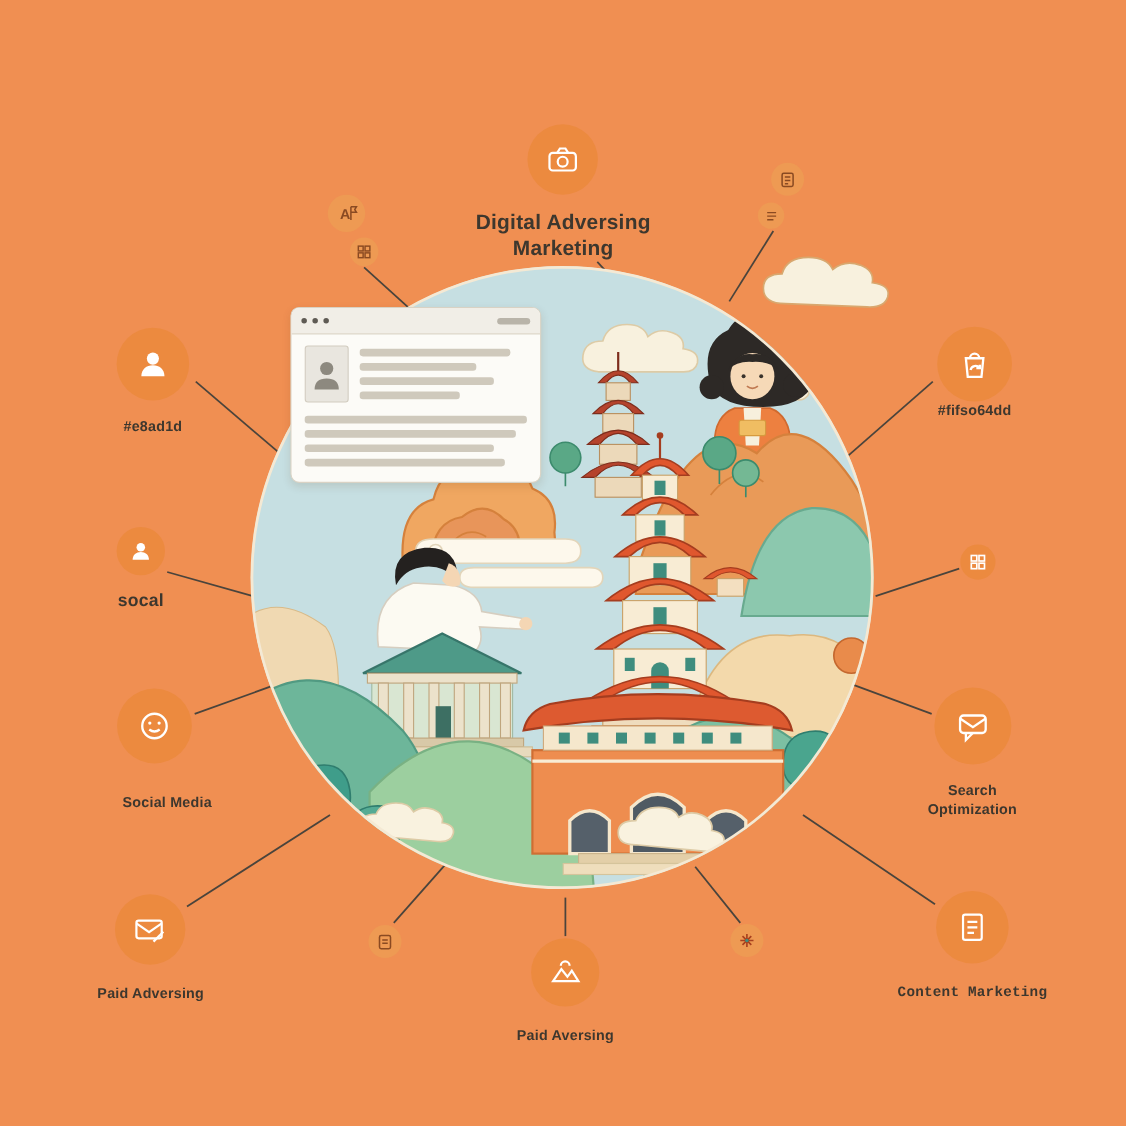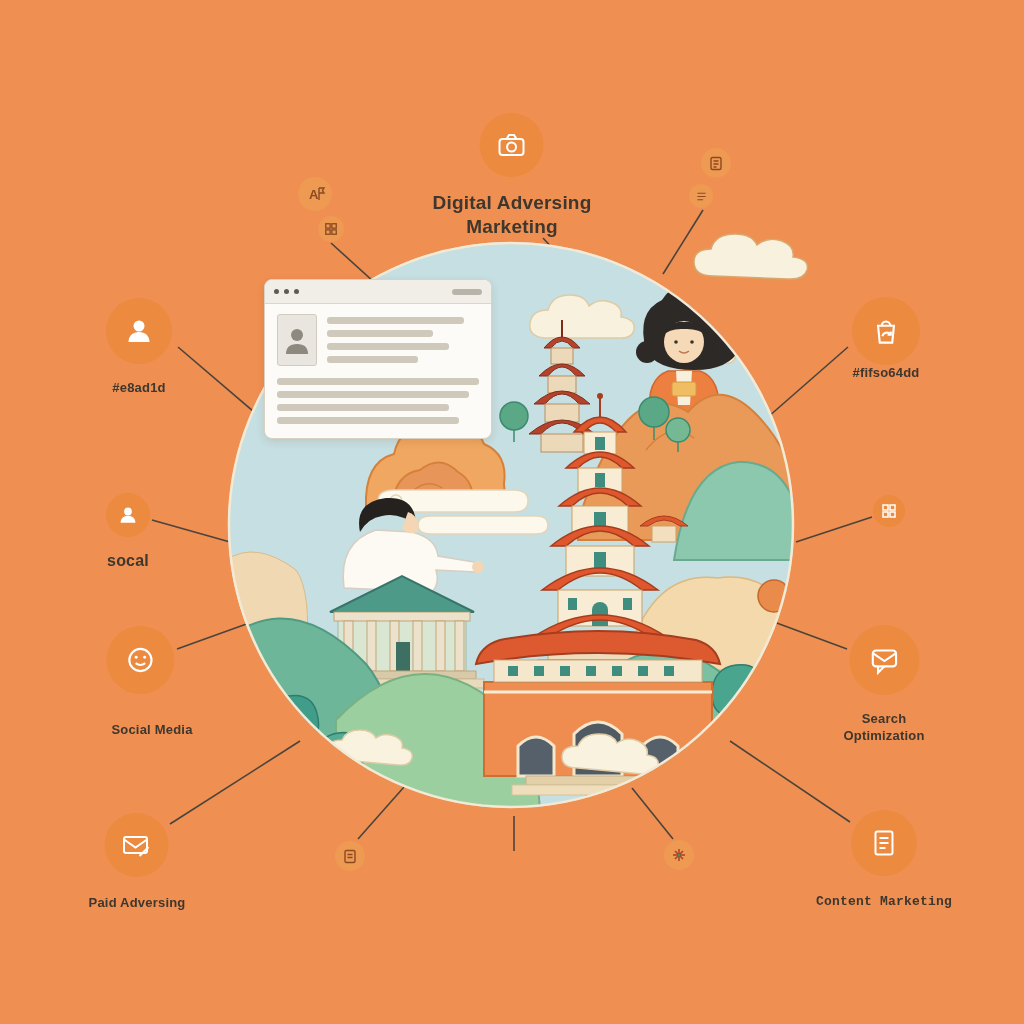--- a/index.html
+++ b/index.html
@@ -303,21 +303,21 @@
   <div class="node" style="left:139px; top:298px;">
     <div class="icon-circle" style="width:66px; height:66px;">
       <svg width="34" height="34" viewBox="0 0 34 34" fill="#fff">
         <circle cx="17" cy="12" r="5.5"></circle>
         <path d="M6.5 28c0-6.5 4.7-10 10.5-10s10.5 3.5 10.5 10z"></path>
       </svg>
     </div>
     <div class="node-label fz-md" style="margin-top:16px;">#e8ad1d</div>
   </div>
 
-  <div class="node" style="left:128px; top:493px;">
+  <div class="node" style="left:128px; top:479px;">
     <div class="icon-circle" style="width:44px; height:44px;">
       <svg width="24" height="24" viewBox="0 0 34 34" fill="#fff">
         <circle cx="17" cy="12" r="5.5"></circle>
         <path d="M6.5 28c0-6.5 4.7-10 10.5-10s10.5 3.5 10.5 10z"></path>
       </svg>
     </div>
     <div class="node-label fz-sm" style="margin-top:14px;">socal</div>
   </div>
 
   <div class="node" style="left:140px; top:626px;">
@@ -336,20 +336,29 @@
     <div class="icon-circle" style="width:64px; height:64px;">
       <svg width="34" height="34" viewBox="0 0 34 34" fill="none" stroke="#fff" stroke-width="2">
         <rect x="4.5" y="9" width="23" height="16" rx="2"></rect>
         <path d="M4.5 11.5L16 19.5l11.5-8"></path>
         <path d="M20 28l9-9"></path>
       </svg>
     </div>
     <div class="node-label fz-md" style="margin-top:18px;">Paid Adversing</div>
   </div>
 
+  <div class="node" style="left:514px; top:853px;">
+    <div class="icon-circle" style="width:62px; height:62px;">
+      <svg width="34" height="34" viewBox="0 0 34 34" fill="none" stroke="#fff" stroke-width="2">
+        <path d="M6 25l7.5-11 5.5 7 4-5.5L29 25z"></path>
+        <path d="M13 11a4 4 0 018 0"></path>
+      </svg>
+    </div>
+    <div class="node-label fz-md" style="margin-top:18px;">Paid Aversing</div>
+  </div>
 
   <div class="node" style="left:884px; top:810px;">
     <div class="icon-circle" style="width:66px; height:66px;">
       <svg width="34" height="34" viewBox="0 0 34 34" fill="none" stroke="#fff" stroke-width="2">
         <rect x="8.5" y="5.5" width="17" height="23" rx="2"></rect>
         <path d="M12.5 12h9M12.5 17h9M12.5 22h6"></path>
       </svg>
     </div>
     <div class="node-label fz-md" style="margin-top:18px;font-family:Liberation Mono, monospace;">Content Marketing</div>
   </div>

